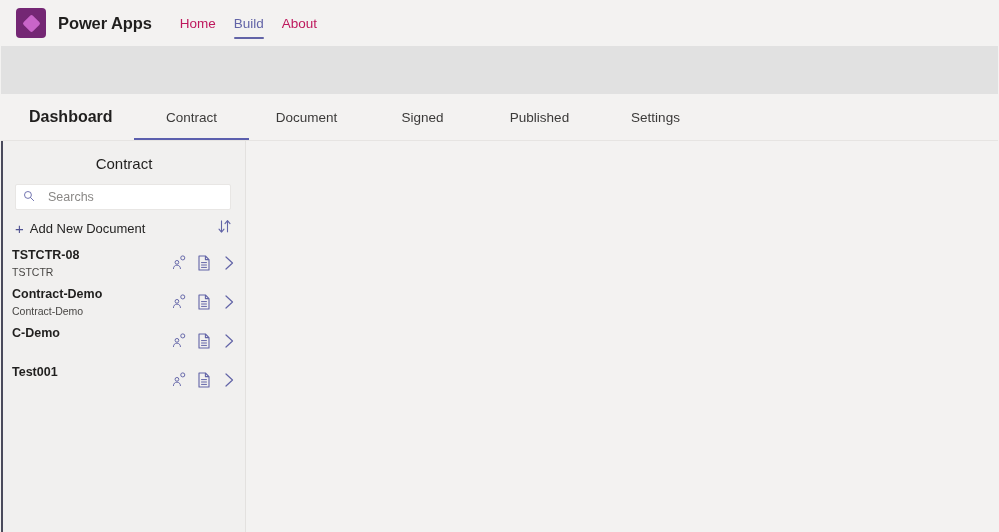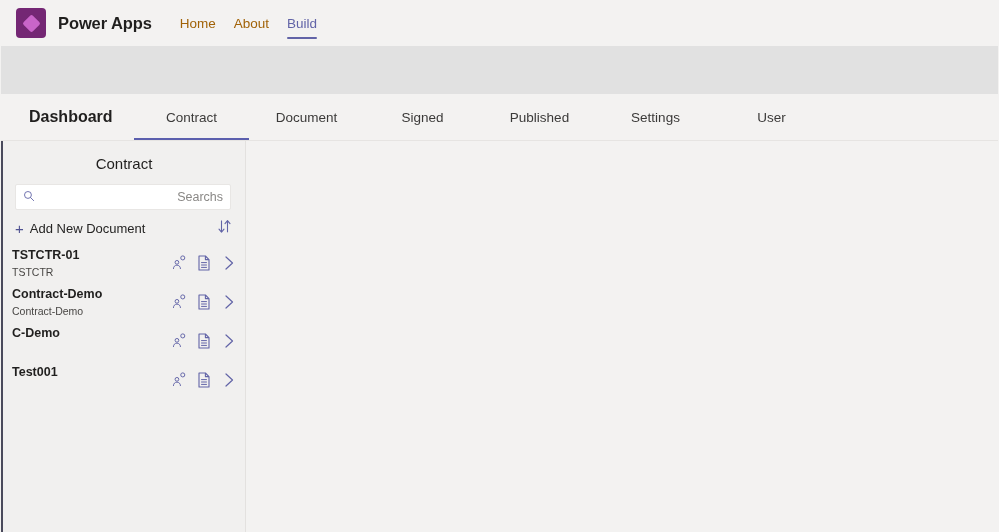--- a/index.html
+++ b/index.html
@@ -67,21 +67,21 @@
   .topnav {
     display: flex;
     align-items: center;
     margin-left: 19px;
     height: 46px;
   }
 
   .topnav-item {
     position: relative;
     font-size: 13.5px;
-    color: #a16207;
+    color: #be185d;
     padding: 0 9px;
     height: 46px;
     display: flex;
     align-items: center;
     cursor: pointer;
     white-space: nowrap;
   }
 
   .topnav-item.active {
     color: #6264A7;
@@ -193,21 +193,20 @@
   .search-input {
     border: none;
     outline: none;
     background: transparent;
     font-family: "Liberation Sans", sans-serif;
     font-size: 12.5px;
     color: #3B3A39;
     margin-left: 13px;
     width: 180px;
     padding: 0;
-    text-align: right;
   }
   .search-input::placeholder { color: #8A8886; }
 
   .addrow {
     margin: 7px 12px 0 12px;
     height: 22px;
     display: flex;
     align-items: center;
     justify-content: space-between;
   }
@@ -295,35 +294,34 @@
 
 <div class="app">
 
   <div class="topbar">
     <div class="logo-tile">
       <div class="logo-diamond"></div>
     </div>
     <div class="brand-name">Power Apps</div>
     <div class="topnav">
       <div class="topnav-item">Home</div>
+      <div class="topnav-item active">Build</div>
       <div class="topnav-item">About</div>
-      <div class="topnav-item active">Build</div>
     </div>
   </div>
 
   <div class="gray-band"></div>
 
   <div class="tabstrip">
     <div class="app-title">Dashboard</div>
     <div class="tab active" style="left:133px; width:115px;">Contract</div>
     <div class="tab" style="left:364px; width:115px;">Signed</div>
     <div class="tab" style="left:248px; width:115px;">Document</div>
     <div class="tab" style="left:597px; width:115px;">Settings</div>
     <div class="tab" style="left:481px; width:115px;">Published</div>
-    <div class="tab" style="left:713px; width:115px;">User</div>
   </div>
 
   <div class="sidebar">
 
     <div class="panel-title">Contract</div>
 
     <div class="search-wrap">
       <span class="search-icon">
         <svg width="12" height="12" viewBox="0 0 16 16">
           <circle cx="6.6" cy="6.6" r="4.6" fill="none" stroke="#6264A7" stroke-width="1.2"></circle>
@@ -346,21 +344,21 @@
             <line x1="9.5" y1="1.8" x2="9.5" y2="13.3" stroke="#6264A7" stroke-width="1.1"></line>
             <polyline points="7,4.6 9.5,1.6 12,4.6" fill="none" stroke="#6264A7" stroke-width="1.1" stroke-linecap="round" stroke-linejoin="round"></polyline>
           </svg>
         </span>
       </div>
     </div>
 
     <div class="list">
 
       <div class="list-item">
-        <div class="item-title">TSTCTR-01</div>
+        <div class="item-title">TSTCTR-08</div>
         <div class="item-sub">TSTCTR</div>
         <div class="item-actions">
           <span class="icon-btn">
             <svg width="15" height="15" viewBox="0 0 17 17">
               <circle cx="5.6" cy="8.3" r="2.1" fill="none" stroke="#6264A7" stroke-width="1.1"></circle>
               <path d="M1.6 15.4c0-2.3 1.8-3.9 4-3.9s4 1.6 4 3.9" fill="none" stroke="#6264A7" stroke-width="1.1" stroke-linecap="round"></path>
               <circle cx="12.2" cy="3.3" r="2.3" fill="none" stroke="#6264A7" stroke-width="1.1"></circle>
             </svg>
           </span>
           <span class="icon-btn">

